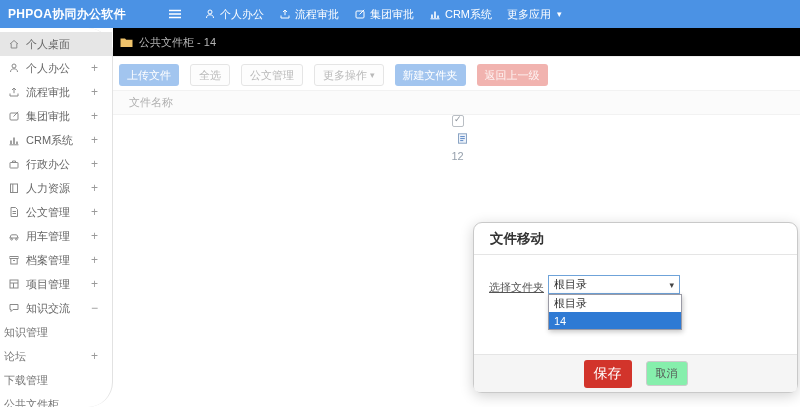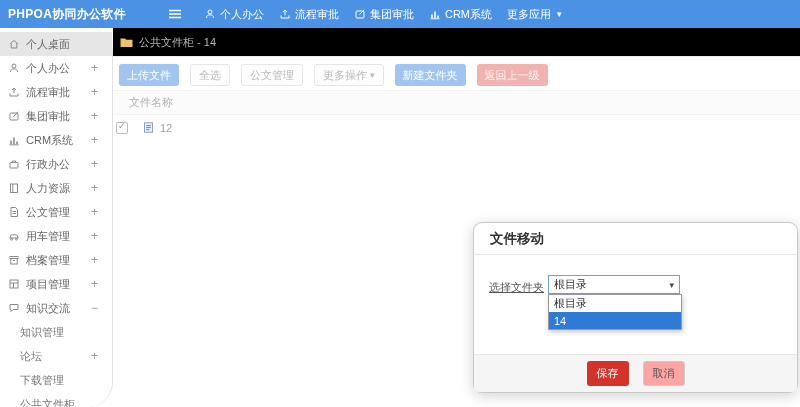--- a/index.html
+++ b/index.html
@@ -22,37 +22,37 @@
   
   .sidebar{
     position:absolute;top:28px;left:0;width:113px;height:379px;background:#fff;
     border-right:1px solid #e2e2e2;box-sizing:border-box;padding-top:4px;z-index:2;border-radius:25px;
   }
   .side-item{height:24px;display:flex;align-items:center;padding:0 14px 0 8px;
     font-size:11px;color:#666;cursor:pointer;white-space:nowrap;}
   .side-item.active{background:#e6e6e6;}
   .side-item .sicon{width:12px;height:12px;margin-right:6px;color:#8a8a8a;flex:none;}
   .side-item .expand{margin-left:auto;color:#9a9a9a;font-size:12px;font-weight:normal;}
-  .side-item.sub{padding-left:4px;color:#777;margin-left:16px;}
+  .side-item.sub{padding-left:4px;color:#777;}
   
   .main{position:absolute;left:113px;top:28px;width:687px;height:379px;background:#fff;}
   .breadcrumb{height:28px;background:#000000;border-bottom:1px solid #efefef;
     display:flex;align-items:center;padding-left:7px;gap:6px;font-size:11px;color:#b5b5b5;}
   .toolbar{margin:7px 0 0 6px;display:flex;gap:11px;}
   .btn{height:22px;padding:0 8px;font-size:11px;border-radius:3px;display:flex;
     align-items:center;border:none;cursor:pointer;white-space:nowrap;box-sizing:border-box;}
   .btn.primary{background:#a2c5ef;color:#fff;}
   .btn.default{background:#fdfdfd;border:1px solid #e5e5e5;color:#b9b9b9;}
   .btn.danger{background:#f1b3af;color:#fdf3f2;}
   .btn .bcaret{font-size:9px;margin-left:3px;}
   .table-head{margin-top:4px;height:23px;background:#fbfbfb;border-top:1px solid #f2f2f2;
     border-bottom:1px solid #f2f2f2;display:flex;align-items:center;padding-left:16px;
     font-size:11px;color:#b0b0b0;}
   .file-row{height:25px;display:flex;align-items:center;padding-left:2px;gap:6px;
-    font-size:11px;color:#96a0ac;cursor:pointer;}
+    font-size:11px;color:#96a0ac;cursor:pointer;flex-direction:column;}
   .checkbox{width:10px;height:10px;border:1px solid #b9bec4;border-radius:2px;background:#fff;
     position:relative;flex:none;margin-left:1px;}
   .checkbox.checked::after{content:"\2713";position:absolute;left:1px;top:-2px;
     font-size:9px;color:#8a9099;}
   .file-row .ficon{width:11px;height:11px;display:block;margin-left:9px;flex:none;}
   
   .modal{position:absolute;left:473px;top:222px;width:325px;height:171px;background:#fff;
     border:1px solid #c9c9c9;border-radius:9px;box-shadow:0 3px 14px rgba(0,0,0,.18);
     box-sizing:border-box;z-index:10;}
   .modal-header{height:31px;border-bottom:1px solid #e5e5e5;display:flex;align-items:center;
@@ -66,22 +66,22 @@
   .selectbox .scaret{position:absolute;right:5px;top:4px;font-size:9px;color:#444;}
   .dropdown{position:absolute;left:74px;top:39px;width:132px;background:#fff;
     border:1px solid #9a9aa5;box-shadow:1px 2px 5px rgba(0,0,0,.22);z-index:12;}
   .option{height:17px;display:flex;align-items:center;padding-left:5px;font-size:11px;
     color:#333;cursor:pointer;}
   .option.selected{background:#2e7ad4;color:#fff;}
   .modal-footer{position:absolute;left:0;bottom:0;width:100%;height:38px;background:#f5f5f5;
     border-top:1px solid #e5e5e5;border-radius:0 0 5px 5px;display:flex;align-items:center;
     justify-content:center;gap:14px;box-sizing:border-box;}
   .btn-save{background:#d2342b;color:#fff;border:none;border-radius:3px;
-    padding:5px 10px;font-size:11px;cursor:pointer;}
-  .btn-cancel{background:#fca5a5;color:#555;border:1px solid #ccc;border-radius:3px;
+    padding:5px 10px;font-size:14px;cursor:pointer;}
+  .btn-cancel{background:#86efac;color:#555;border:1px solid #ccc;border-radius:3px;
     padding:4px 9px;font-size:11px;cursor:pointer;}
   svg{display:block;}
 </style>
 </head>
 <body>
 
 <div class="topbar">
   <div class="logo">PHPOA协同办公软件</div>
   <div class="hamburger">
     <svg width="14" height="12" viewBox="0 0 14 12" stroke="#fff" stroke-width="1.6">

